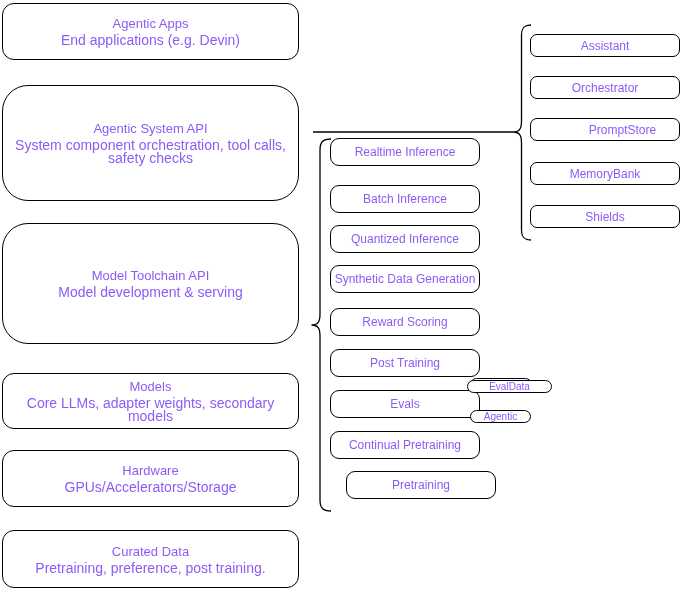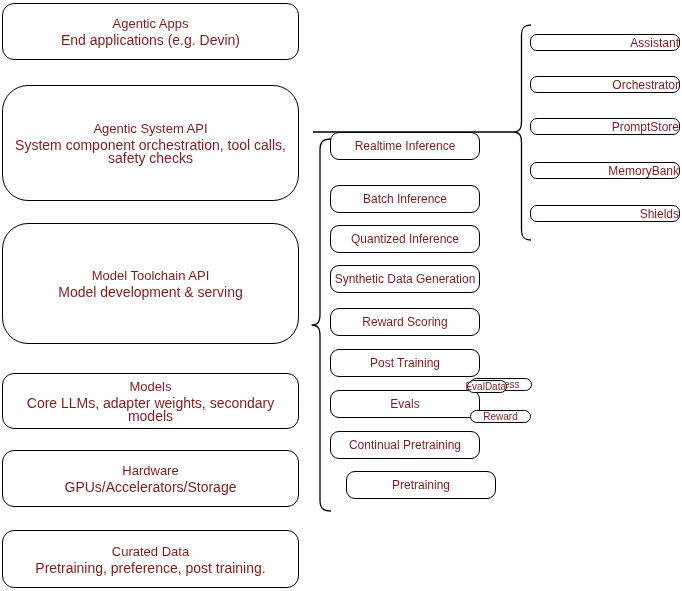--- a/index.html
+++ b/index.html
@@ -1,39 +1,39 @@
 <!DOCTYPE html>
 <html><head>
 <meta charset="utf-8">
 <style>
   html,body{margin:0;padding:0;background:#ffffff;}
   .canvas{
     position:relative;
     width:682px;height:591px;
     background:#ffffff;
     font-family:"Liberation Sans","DejaVu Sans",sans-serif;
-    color:#7f1d1d;
+    color:#8b5cf6;
     overflow:hidden;
   }
   .connectors{position:absolute;left:0;top:0;width:682px;height:591px;z-index:1;}
   .node{
     position:absolute;
     background:#ffffff;
     border:1px solid #000000;
     box-sizing:border-box;
     display:flex;flex-direction:column;
     align-items:center;justify-content:center;
     text-align:center;
     z-index:2;
   }
   .stack-node{left:2px;width:297px;}
   .stack-node .title{font-size:13px;line-height:16px;}
   .stack-node .subtitle{font-size:14px;line-height:13px;margin-top:2px;}
   .svc-node{left:330px;width:150px;height:28px;border-radius:9px;font-size:12px;}
-  .comp-node{left:530px;width:150px;height:17px;border-radius:7px;font-size:12px;align-items:flex-end;}
+  .comp-node{left:530px;width:150px;height:23px;border-radius:7px;font-size:12px;}
   .pill{
     position:absolute;
     background:#ffffff;border:1px solid #000000;box-sizing:border-box;
     border-radius:7px;
     display:flex;align-items:center;justify-content:center;
     font-size:10px;line-height:11px;
     z-index:3;
   }
   .r12{border-radius:12px;}
   .r26{border-radius:26px;}
@@ -67,21 +67,21 @@
   </div>
   <div class="node stack-node r12" style="top:450px;height:57px;">
     <div class="title">Hardware</div>
     <div class="subtitle">GPUs/Accelerators/Storage</div>
   </div>
   <div class="node stack-node r12" style="top:530px;height:58px;">
     <div class="title">Curated Data</div>
     <div class="subtitle">Pretraining, preference, post training.</div>
   </div>
 
-  <div class="node svc-node" style="top:132px;">
+  <div class="node svc-node" style="top:138px;">
     <span>Realtime Inference</span>
   </div>
   <div class="node svc-node" style="top:185px;">
     <span>Batch Inference</span>
   </div>
   <div class="node svc-node" style="top:225px;text-align:center;">
     <span>Quantized Inference</span>
   </div>
   <div class="node svc-node" style="top:265px;">
     <span>Synthetic Data Generation</span>
@@ -98,25 +98,25 @@
   <div class="node svc-node" style="top:431px;">
     <span>Continual Pretraining</span>
   </div>
   <div class="node svc-node" style="top:471px;margin-left:16px;">
     <span>Pretraining</span>
   </div>
 
   <div class="pill" style="left:470px;top:378px;width:62px;height:13px;">
     <span>Harness</span>
   </div>
-  <div class="pill" style="left:467px;top:380px;width:40px;height:13px;justify-content:flex-end;">
+  <div class="pill" style="left:467px;top:380px;width:85px;height:13px;">
     <span>EvalData</span>
   </div>
   <div class="pill" style="left:470px;top:410px;width:61px;height:13px;">
-    <span>Reward</span>
+    <span>Agentic</span>
   </div>
 
   <div class="node comp-node" style="top:34px;">
     <span>Assistant</span>
   </div>
   <div class="node comp-node" style="top:76px;">
     <span>Orchestrator</span>
   </div>
   <div class="node comp-node" style="top:118px;padding-left:35px;">
     <span>PromptStore</span>

